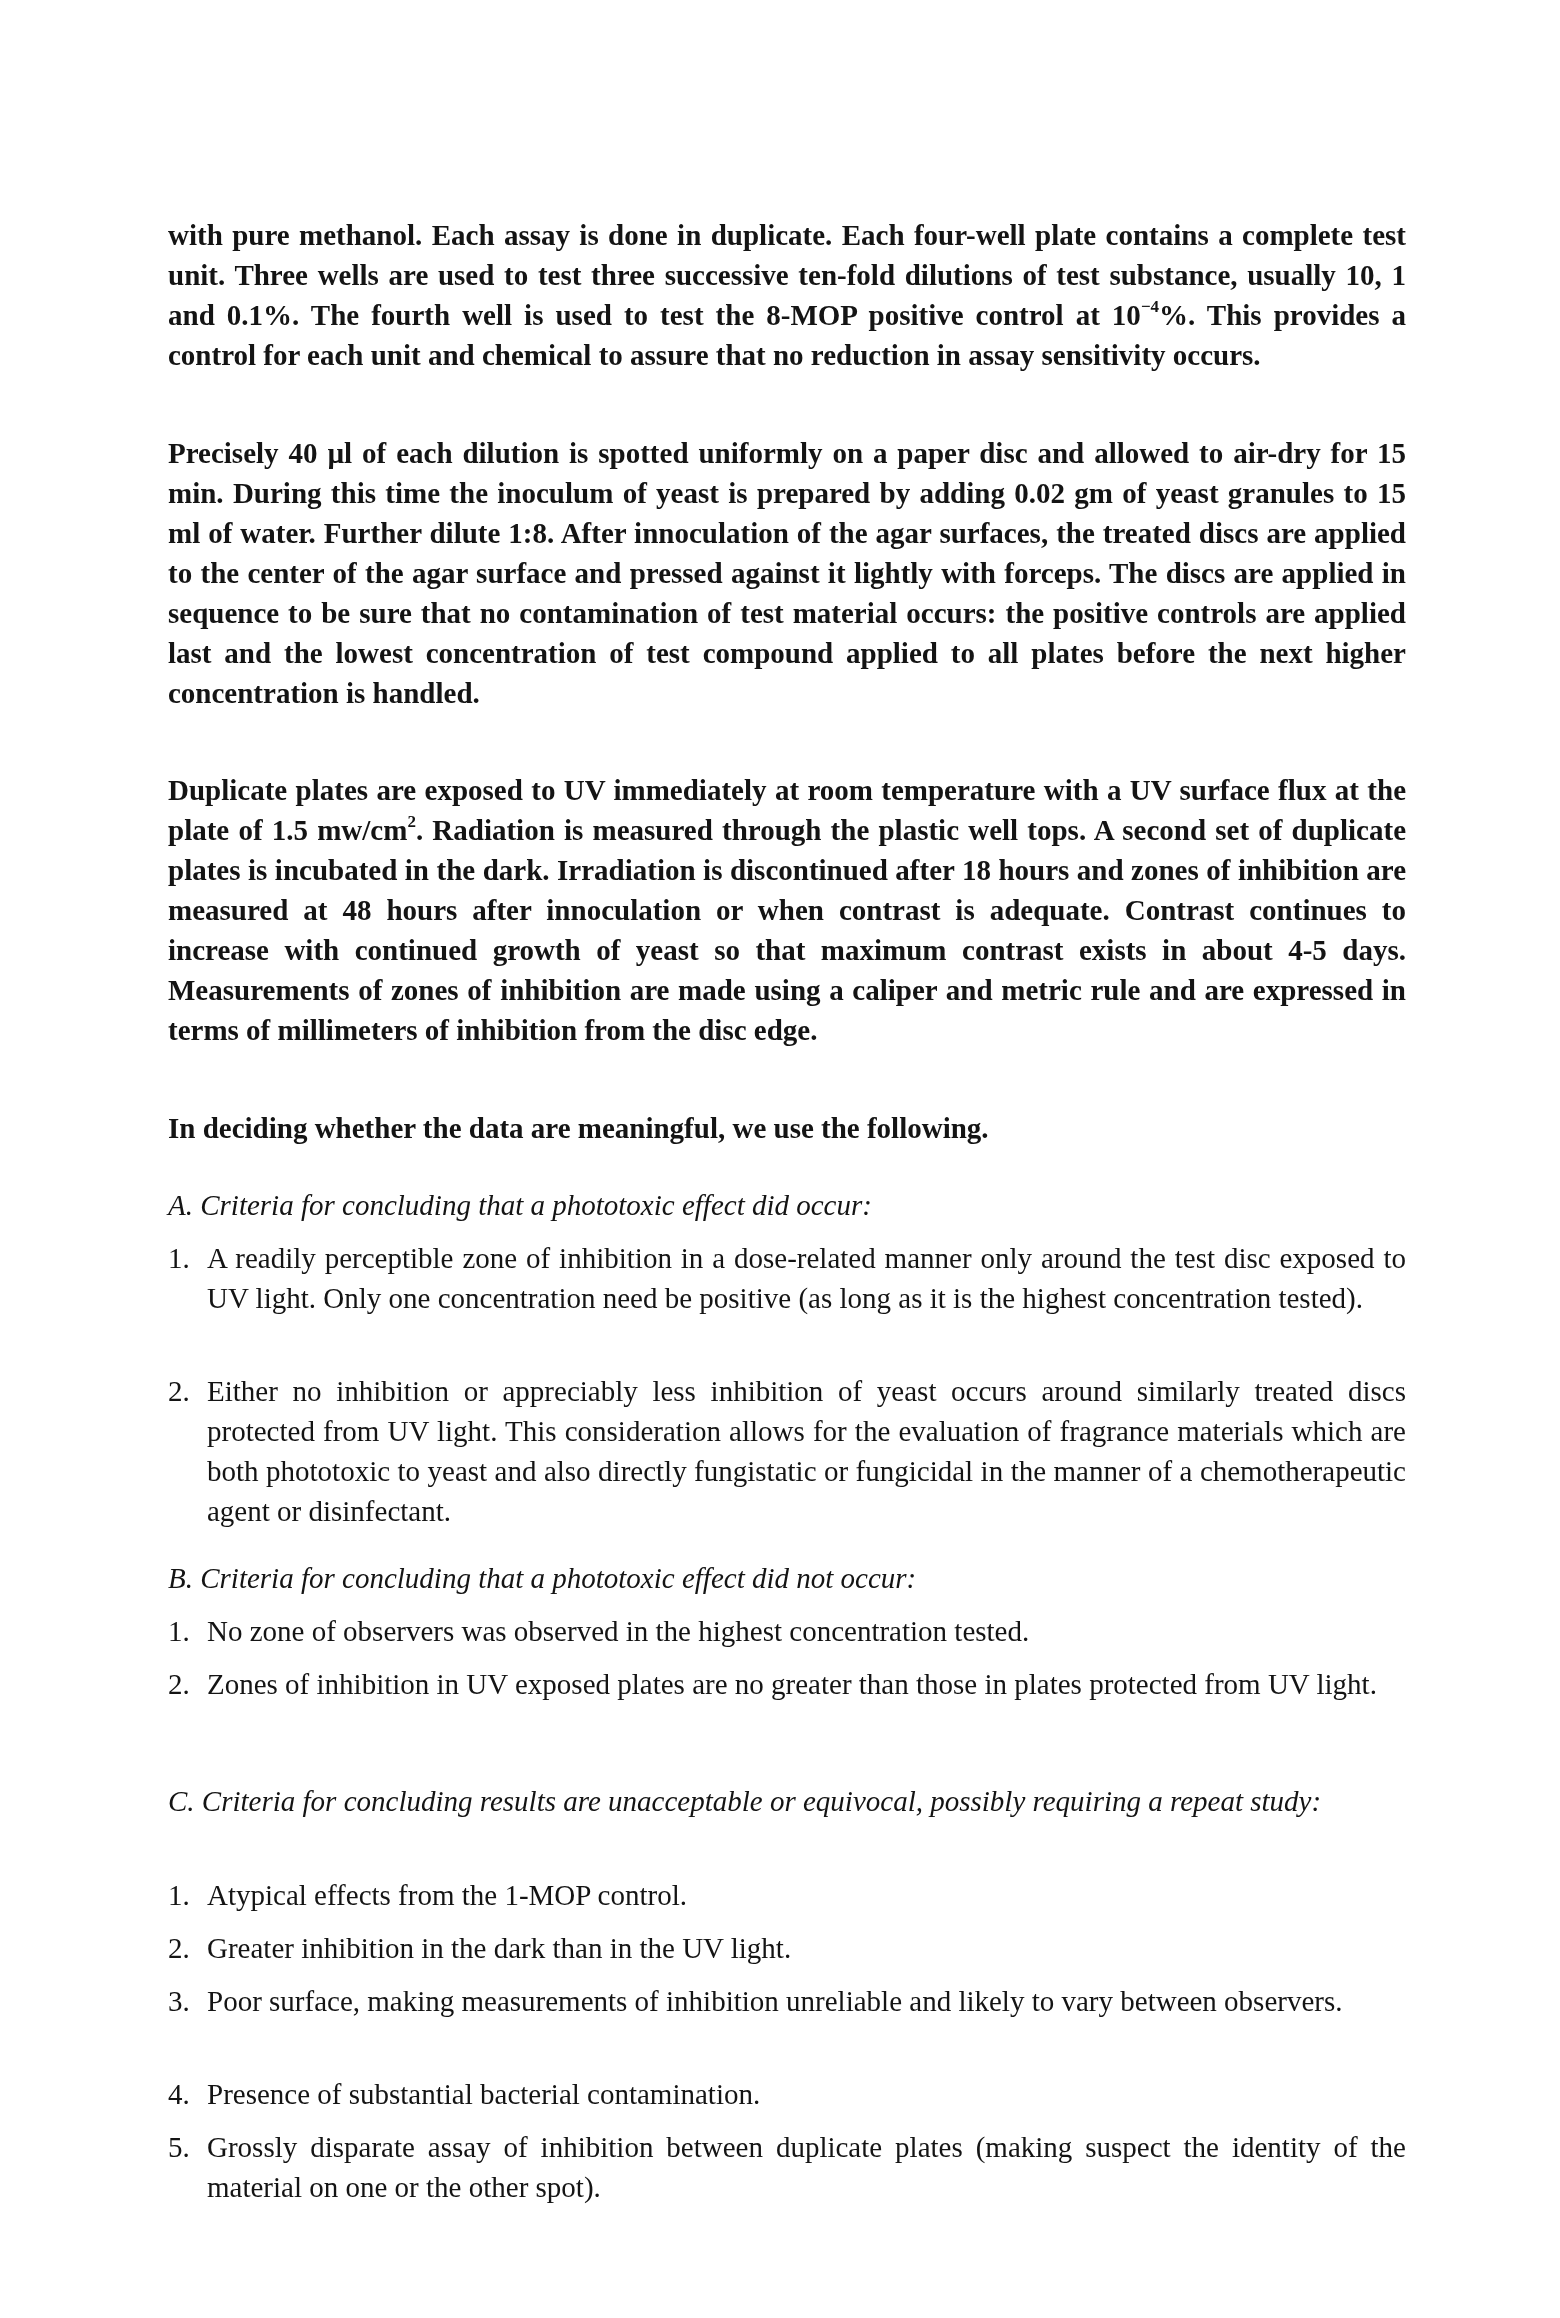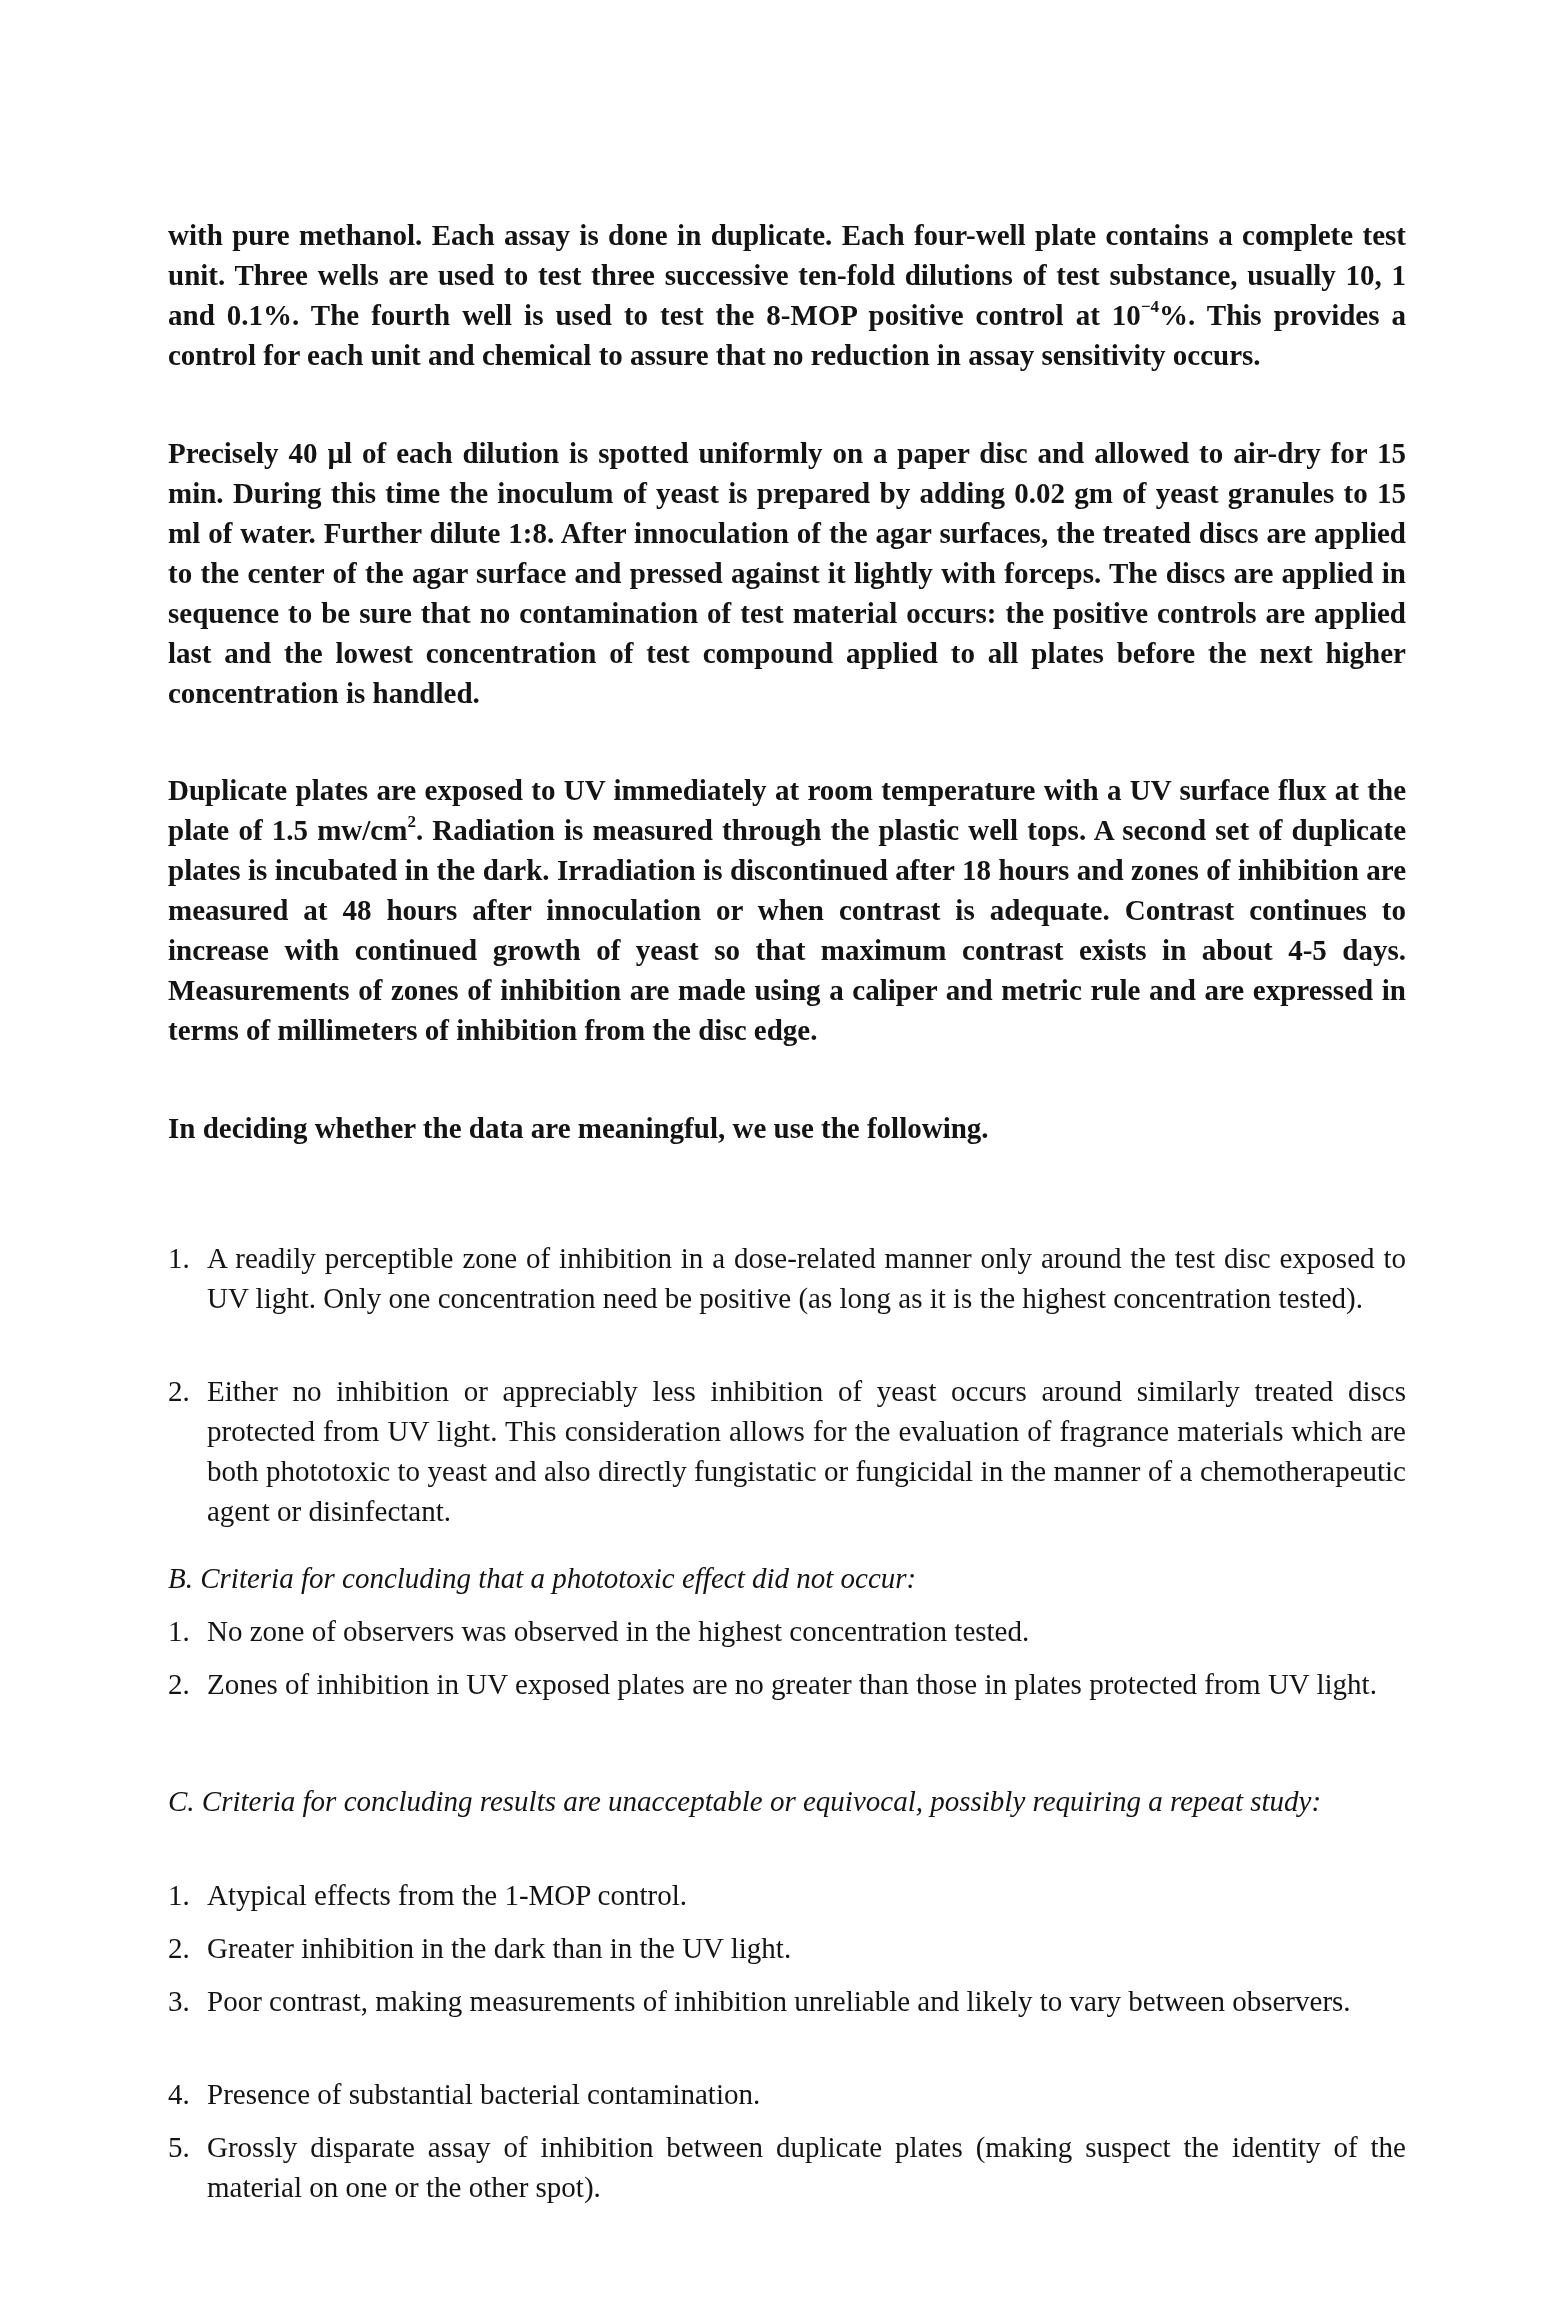--- a/index.html
+++ b/index.html
@@ -28,20 +28,24 @@
 
 
   <p class="block last-left" style="top:215px; margin:0;"><span>with pure methanol. Each assay is done in duplicate. Each four-well plate contains a complete test unit. Three wells are used to test three successive ten-fold dilutions of test substance, usually 10, 1 and 0.1%. The fourth well is used to test the 8-MOP positive control at 10</span><sup>−4</sup><span>%. This provides a control for each unit and chemical to assure that no reduction in assay sensitivity occurs.</span></p>
 
   <p class="block last-left" style="top:433px; margin:0;">Precisely 40 µl of each dilution is spotted uniformly on a paper disc and allowed to air-dry for 15 min. During this time the inoculum of yeast is prepared by adding 0.02 gm of yeast granules to 15 ml of water. Further dilute 1:8. After innoculation of the agar surfaces, the treated discs are applied to the center of the agar surface and pressed against it lightly with forceps. The discs are applied in sequence to be sure that no contamination of test material occurs: the positive controls are applied last and the lowest concentration of test compound applied to all plates before the next higher concentration is handled.</p>
 
   <p class="block last-left" style="top:770px; margin:0;"><span>Duplicate plates are exposed to UV immediately at room temperature with a UV surface flux at the plate of 1.5 mw/cm</span><sup>2</sup><span>. Radiation is measured through the plastic well tops. A second set of duplicate plates is incubated in the dark. Irradiation is discontinued after 18 hours and zones of inhibition are measured at 48 hours after innoculation or when contrast is adequate. Contrast continues to increase with continued growth of yeast so that maximum contrast exists in about 4-5 days. Measurements of zones of inhibition are made using a caliper and metric rule and are expressed in terms of millimeters of inhibition from the disc edge.</span></p>
 
   <p class="block last-left" style="top:1108px; margin:0;">In deciding whether the data are meaningful, we use the following.</p>
 
+  <div class="heading" style="top:1185px;">
+    <span class="letter">A.</span>
+    <span>Criteria for concluding that a phototoxic effect did occur:</span>
+  </div>
   <div class="item" style="top:1238px;">
     <span class="num">1.</span>
     <span class="txt">A readily perceptible zone of inhibition in a dose-related manner only around the test disc exposed to UV light. Only one concentration need be positive (as long as it is the highest concentration tested).</span>
   </div>
   <div class="item" style="top:1371px;">
     <span class="num">2.</span>
     <span class="txt">Either no inhibition or appreciably less inhibition of yeast occurs around similarly treated discs protected from UV light. This consideration allows for the evaluation of fragrance materials which are both phototoxic to yeast and also directly fungistatic or fungicidal in the manner of a chemotherapeutic agent or disinfectant.</span>
   </div>
 
   <div class="heading" style="top:1558px;">
@@ -64,21 +68,21 @@
   <div class="item" style="top:1875px;">
     <span class="num">1.</span>
     <span class="txt">Atypical effects from the 1-MOP control.</span>
   </div>
   <div class="item" style="top:1928px;">
     <span class="num">2.</span>
     <span class="txt">Greater inhibition in the dark than in the UV light.</span>
   </div>
   <div class="item" style="top:1981px;">
     <span class="num">3.</span>
-    <span class="txt">Poor contrast, making measurements of inhibition unreliable and likely to vary between observers.</span>
+    <span class="txt">Poor surface, making measurements of inhibition unreliable and likely to vary between observers.</span>
   </div>
   <div class="item" style="top:2074px;">
     <span class="num">4.</span>
     <span class="txt">Presence of substantial bacterial contamination.</span>
   </div>
   <div class="item" style="top:2127px;">
     <span class="num">5.</span>
     <span class="txt">Grossly disparate assay of inhibition between duplicate plates (making suspect the identity of the material on one or the other spot).</span>
   </div>
 

